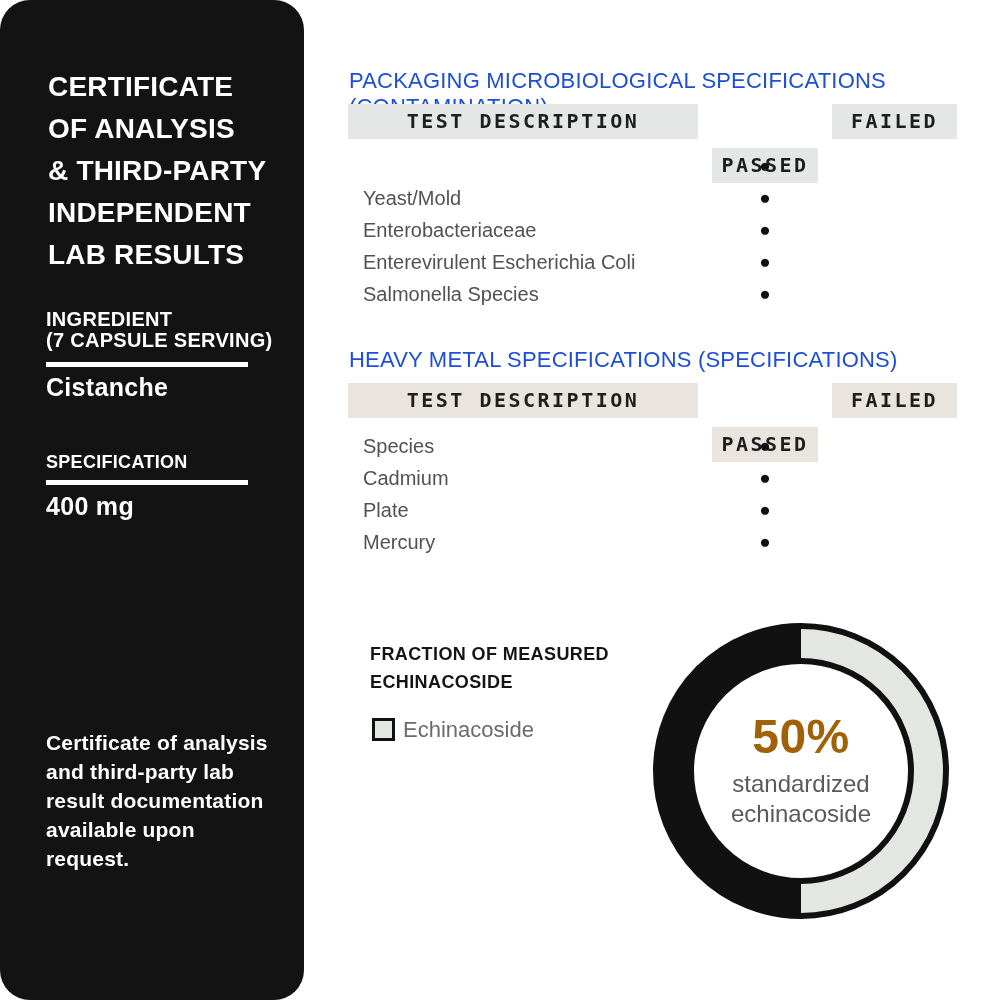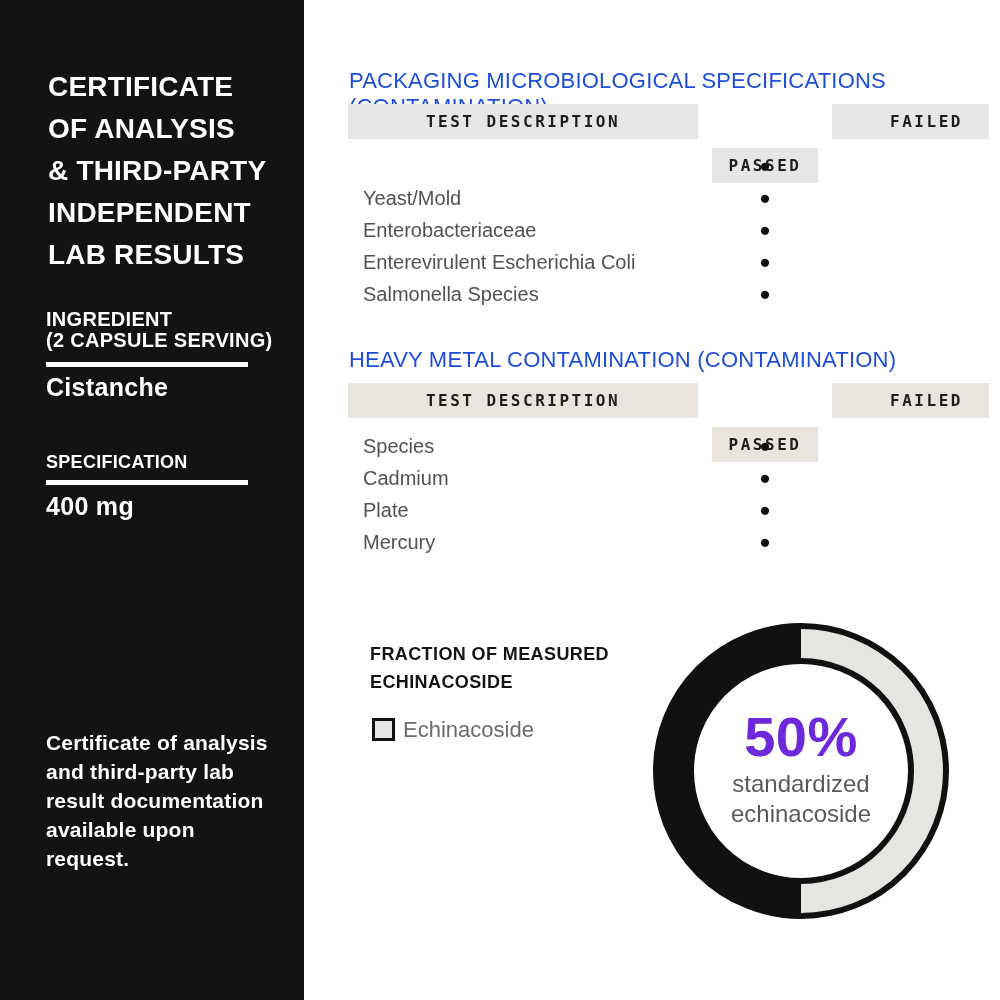--- a/index.html
+++ b/index.html
@@ -1,21 +1,21 @@
 <!DOCTYPE html>
 <html><head>
 <meta charset="utf-8">
 <style>
   html,body{margin:0;padding:0;}
   body{
     width:1000px;height:1000px;position:relative;background:#ffffff;
     font-family:"Liberation Sans", sans-serif;overflow:hidden;
   }
   
-  .sidebar{position:absolute;left:0;top:0;width:304px;height:1000px;background:#131313;}
+  .sidebar{position:absolute;left:0;top:0;width:304px;height:1000px;background:#131313;border-radius:30px;}
   .sb-title{
     position:absolute;left:48px;top:66px;width:240px;color:#ffffff;
     font-size:28px;font-weight:bold;line-height:42px;white-space:pre-line;letter-spacing:.2px;
   }
   .sb-label{
     position:absolute;left:46px;color:#ffffff;font-weight:bold;
     font-size:20px;line-height:21px;white-space:pre-line;letter-spacing:.3px;
   }
   .sb-label.ingredient{top:309px;}
   .sb-label.spec{top:452px;font-size:18px;}
@@ -33,28 +33,28 @@
   .section-title{
     position:absolute;left:349px;color:#1d4ed8;font-size:22px;font-weight:normal;letter-spacing:.2px;
   }
   .sec1-title{top:68px;}
   .sec2-title{top:347px;}
   .spec-table{position:absolute;left:348px;width:609px;}
   .t1{top:104px;}
   .t2{top:383px;}
   .thead-cell{
     position:absolute;top:0;height:35px;line-height:35px;text-align:center;
-    font-family:"DejaVu Sans Mono", monospace;font-weight:bold;font-size:16px;
+    font-family:"DejaVu Sans Mono", monospace;font-weight:bold;font-size:20px;
     letter-spacing:2.5px;color:#1e1e1e;
   }
   .t1 .thead-cell{background:#e5e7e7;}
   .t2 .thead-cell{background:#e9e5de;}
   .col-desc{left:0;width:350px;}
   .col-passed{left:364px;width:106px;margin-top:44px;}
-  .col-failed{left:484px;width:125px;padding-left:32px;}
+  .col-failed{left:484px;width:125px;}
   .tbody{position:absolute;left:0;width:609px;}
   .t1 .tbody{top:46px;}
   .t2 .tbody{top:47px;}
   .trow{position:relative;height:32px;}
   .cell-desc{
     position:absolute;left:15px;top:0;width:335px;height:32px;line-height:32px;
     font-size:20px;color:#515257;white-space:nowrap;
   }
   .cell-mark{
     position:absolute;top:0;height:32px;line-height:31px;text-align:center;
@@ -72,35 +72,35 @@
     position:absolute;left:0;top:1px;width:17px;height:17px;
     background:#e5e7e3;border:3px solid #111111;
   }
   .legend-label{
     position:absolute;left:31px;top:0;font-size:22px;color:#6a6b6d;white-space:nowrap;
   }
   .donut{position:absolute;left:641px;top:611px;width:320px;height:320px;}
   .donut-center{
     position:absolute;left:641px;top:708px;width:320px;text-align:center;
   }
-  .donut-percent{font-size:56px;line-height:58px;font-weight:bold;color:#6d28d9;letter-spacing:.5px;}
+  .donut-percent{font-size:48px;line-height:58px;font-weight:bold;color:#a16207;letter-spacing:.5px;}
   .donut-caption{font-size:24px;line-height:30px;color:#595a5d;white-space:pre-line;margin-top:3px;}
 </style>
 </head>
 <body>
 
 <div class="sidebar">
   <div class="sb-title">CERTIFICATE
 OF ANALYSIS
 &amp; THIRD-PARTY
 INDEPENDENT
 LAB RESULTS</div>
 
   <div class="sb-label ingredient">INGREDIENT
-(2 CAPSULE SERVING)</div>
+(7 CAPSULE SERVING)</div>
   <div class="sb-rule r1"></div>
   <div class="sb-value ingredient">Cistanche</div>
 
   <div class="sb-label spec">SPECIFICATION</div>
   <div class="sb-rule r2"></div>
   <div class="sb-value spec">400 mg</div>
 
   <div class="sb-footnote">Certificate of analysis
 and third-party lab
 result documentation
@@ -135,21 +135,21 @@
       <div class="cell-mark failed"></div>
     </div>
     <div class="trow">
       <div class="cell-desc">Salmonella Species</div>
       <div class="cell-mark passed">●</div>
       <div class="cell-mark failed"></div>
     </div>
   </div>
 </div>
 
-<div class="section-title sec2-title">HEAVY METAL CONTAMINATION (CONTAMINATION)</div>
+<div class="section-title sec2-title">HEAVY METAL SPECIFICATIONS (SPECIFICATIONS)</div>
 
 <div class="spec-table t2">
   <div class="thead-cell col-desc">TEST DESCRIPTION</div>
   <div class="thead-cell col-passed">PASSED</div>
   <div class="thead-cell col-failed">FAILED</div>
   <div class="tbody">
     <div class="trow">
       <div class="cell-desc">Species</div>
       <div class="cell-mark passed">●</div>
       <div class="cell-mark failed"></div>

